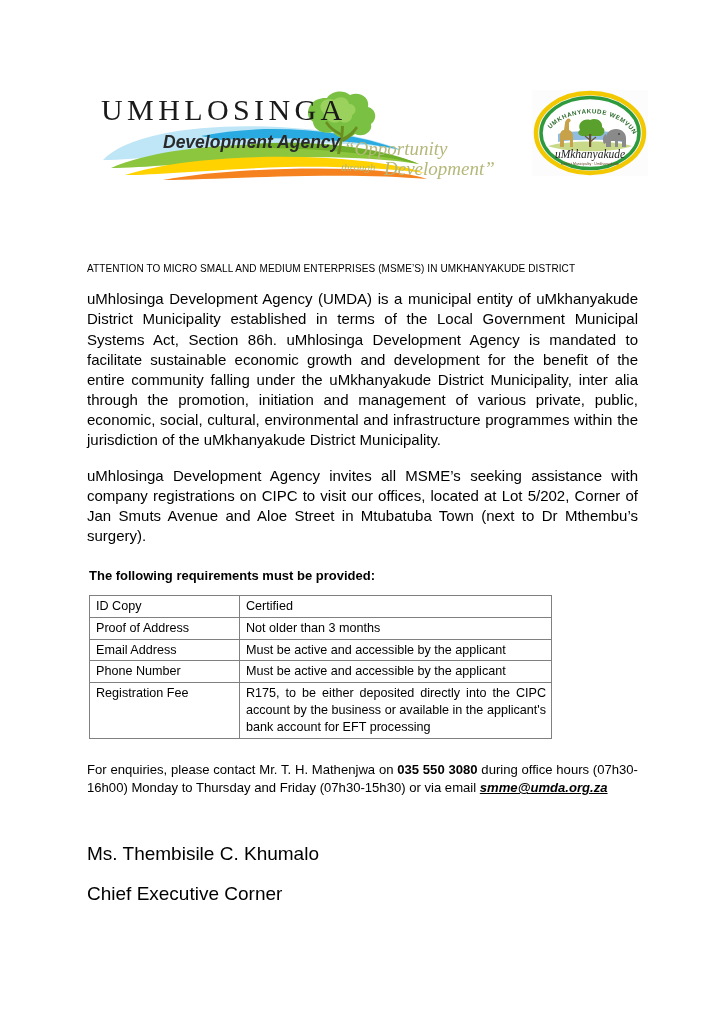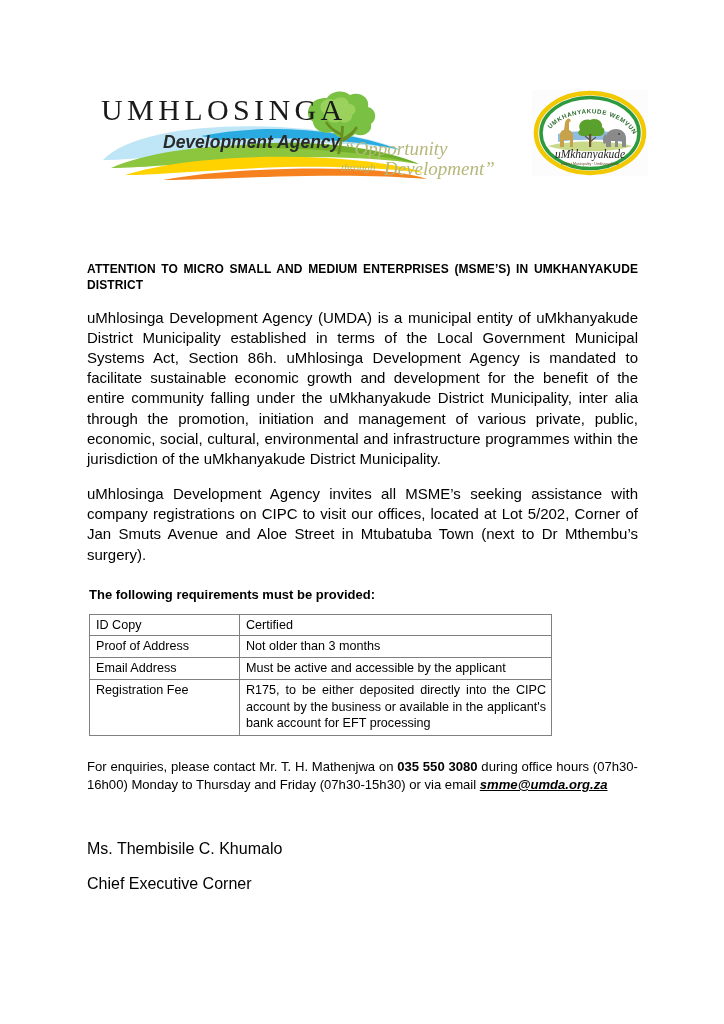--- a/index.html
+++ b/index.html
@@ -53,22 +53,22 @@
 
   
   .content {
     position: absolute;
     left: 87px;
     top: 262px;
     width: 551px;
   }
 
   h1.doc-title {
-    font-size: 12px;
-    font-weight: bold;
+    font-size: 10px;
+    font-weight: normal;
     line-height: 1.32;
     margin: 0 0 14px 0;
     text-align: justify;
     text-align-last: left;
     letter-spacing: 0.1px;
   }
 
   p.para {
     font-size: 15px;
     line-height: 1.345;
@@ -129,21 +129,21 @@
     font-style: italic;
     text-decoration: underline;
     font-size: 13.1px;
   }
 
   
   .signature {
     margin-top: 44px;
   }
   .signature p {
-    font-size: 16px;
+    font-size: 19px;
     line-height: 1.35;
     margin: 0 0 14px 0;
   }
 </style>
 </head>
 <body>
 
 <div class="page">
 
   <div class="header">
@@ -237,20 +237,24 @@
           <td class="value-cell">Certified</td>
         </tr>
         <tr>
           <td class="label-cell">Proof of Address</td>
           <td class="value-cell">Not older than 3 months</td>
         </tr>
         <tr>
           <td class="label-cell">Email Address</td>
           <td class="value-cell">Must be active and accessible by the applicant</td>
         </tr>
+        <tr>
+          <td class="label-cell">Phone Number</td>
+          <td class="value-cell">Must be active and accessible by the applicant</td>
+        </tr>
         <tr class="tall">
           <td class="label-cell">Registration Fee</td>
           <td class="value-cell">R175, to be either deposited directly into the CIPC account by the business or available in the applicant's bank account for EFT processing</td>
         </tr>
       </tbody>
     </table>
 
     <div class="contact-block">
       <p><span>For enquiries, please contact Mr. T. H. Mathenjwa on </span><span class="bold">035 550 3080</span><span> during office hours (07h30-16h00) Monday to Thursday and Friday (07h30-15h30) or via email </span><a class="email-link" href="#">smme@umda.org.za</a></p>
     </div>

